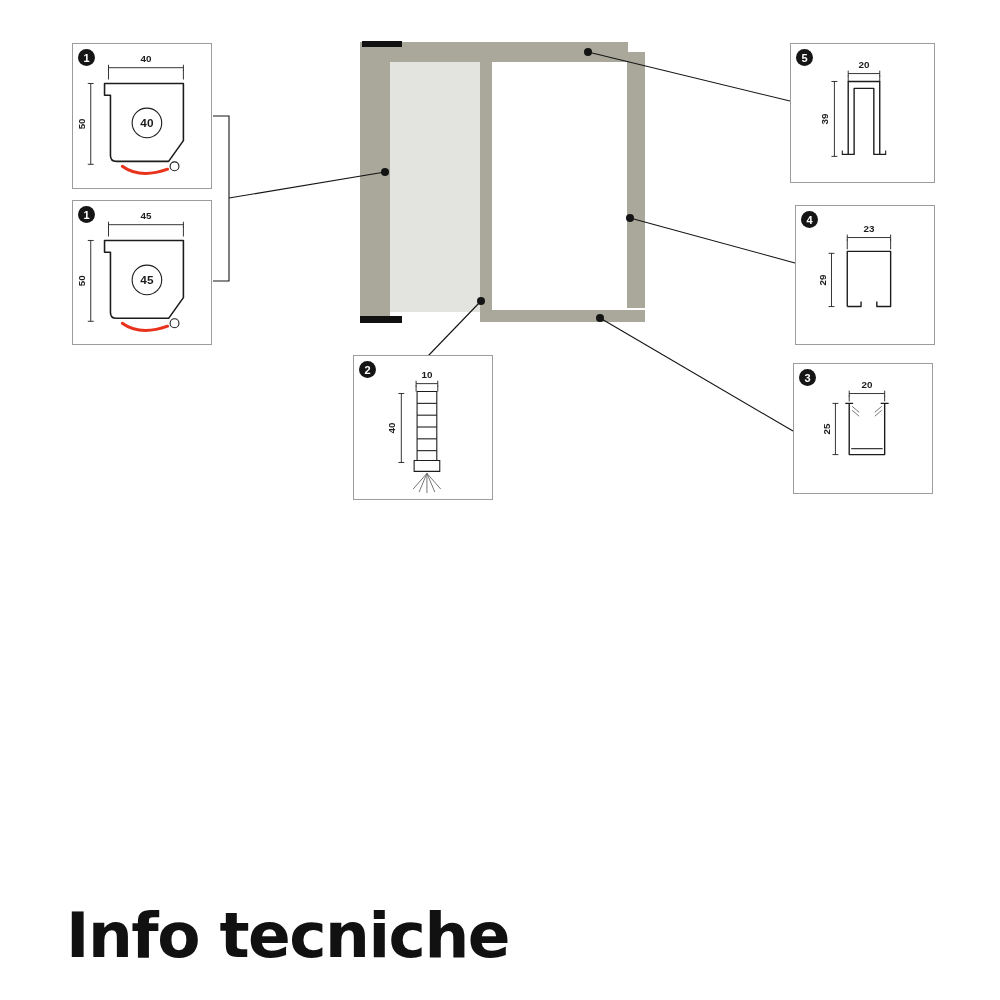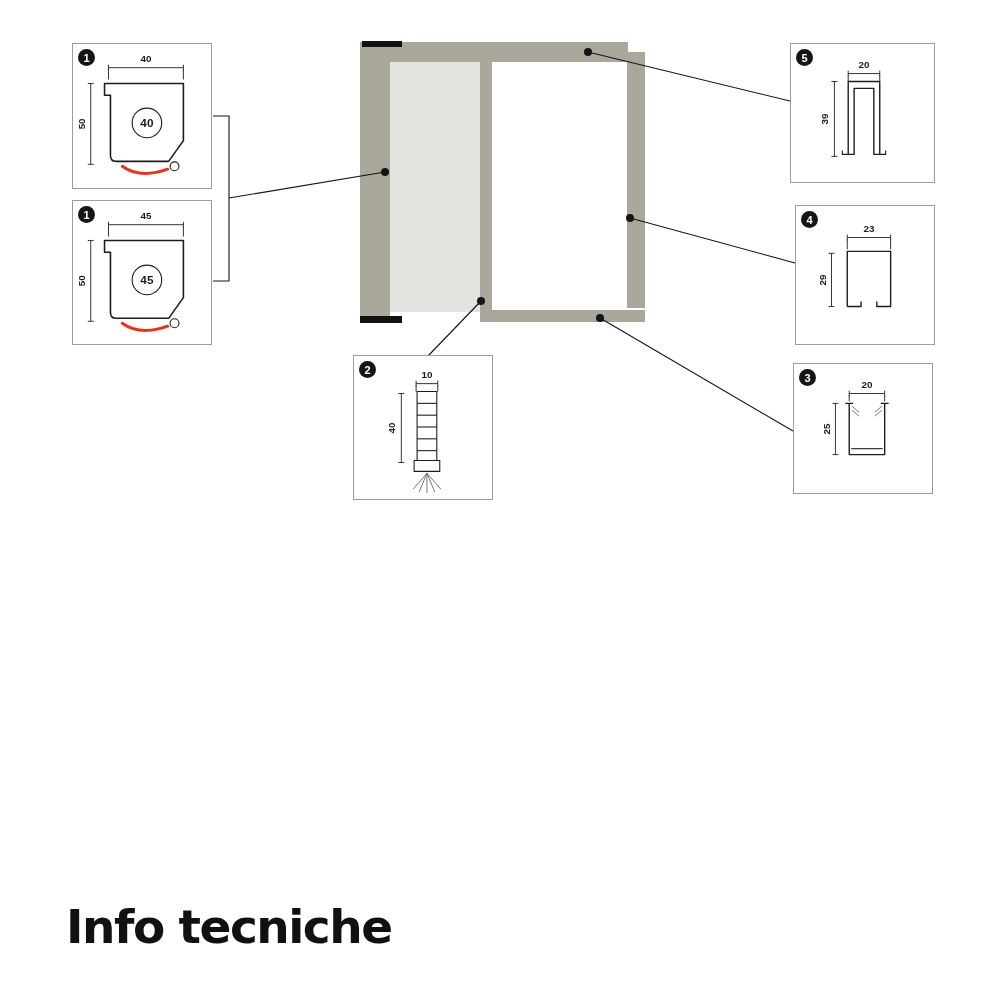--- a/index.html
+++ b/index.html
@@ -15,21 +15,21 @@
   .detail-box { position: absolute; background: #fff; border: 1px solid #9c9c9c; }
   .detail-box svg { width: 100%; height: 100%; }
   .badge {
     position: absolute; left: 5px; top: 5px; width: 17px; height: 17px;
     border-radius: 50%; background: #151515; color: #fff;
     font-size: 11px; font-weight: bold;
     display: flex; align-items: center; justify-content: center; z-index: 2;
   }
   .title {
     position: absolute; left: 66px; top: 899px;
-    font-size: 47px; font-weight: 800; letter-spacing: -1.5px; color: #111;
+    font-size: 63px; font-weight: 800; letter-spacing: -1.5px; color: #111;
     font-family: "DejaVu Sans", "Liberation Sans", sans-serif;
   }
   .dim { font-family: "Liberation Sans", sans-serif; font-size: 10px; font-weight: bold; fill: var(--ink, #1c1c1c); }
   .dim.big { font-size: 12px; }
   .dimline { stroke: var(--ink, #1c1c1c); stroke-width: 0.9; }
   .outline { fill: none; stroke: var(--ink, #1c1c1c); stroke-width: 1.6; stroke-linejoin: round; }
   .outline2 { fill: none; stroke: var(--ink, #1c1c1c); stroke-width: 1.4; stroke-linejoin: round; }
   .thin { fill: none; stroke: var(--ink, #1c1c1c); stroke-width: 1.1; }
   .pin { fill: #ffffff; }
   .fan { stroke: #666; stroke-width: 0.9; }

